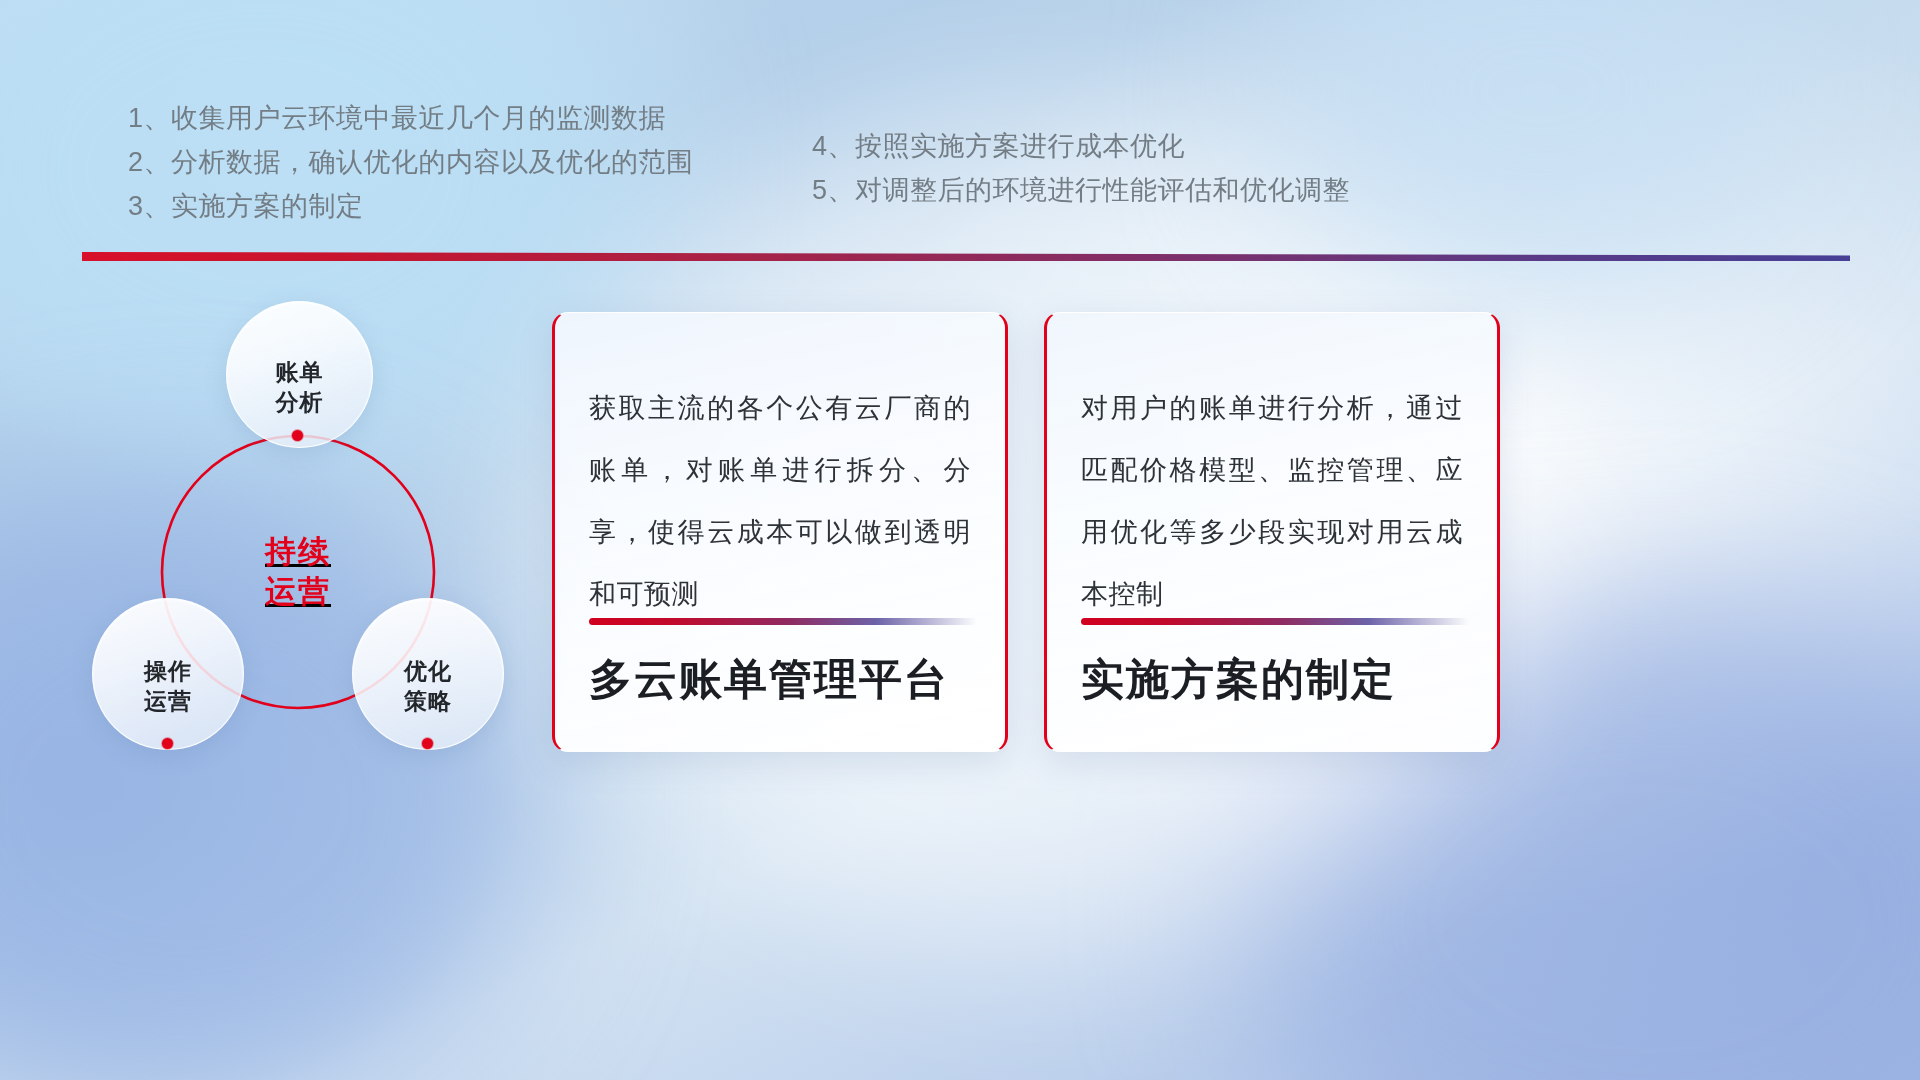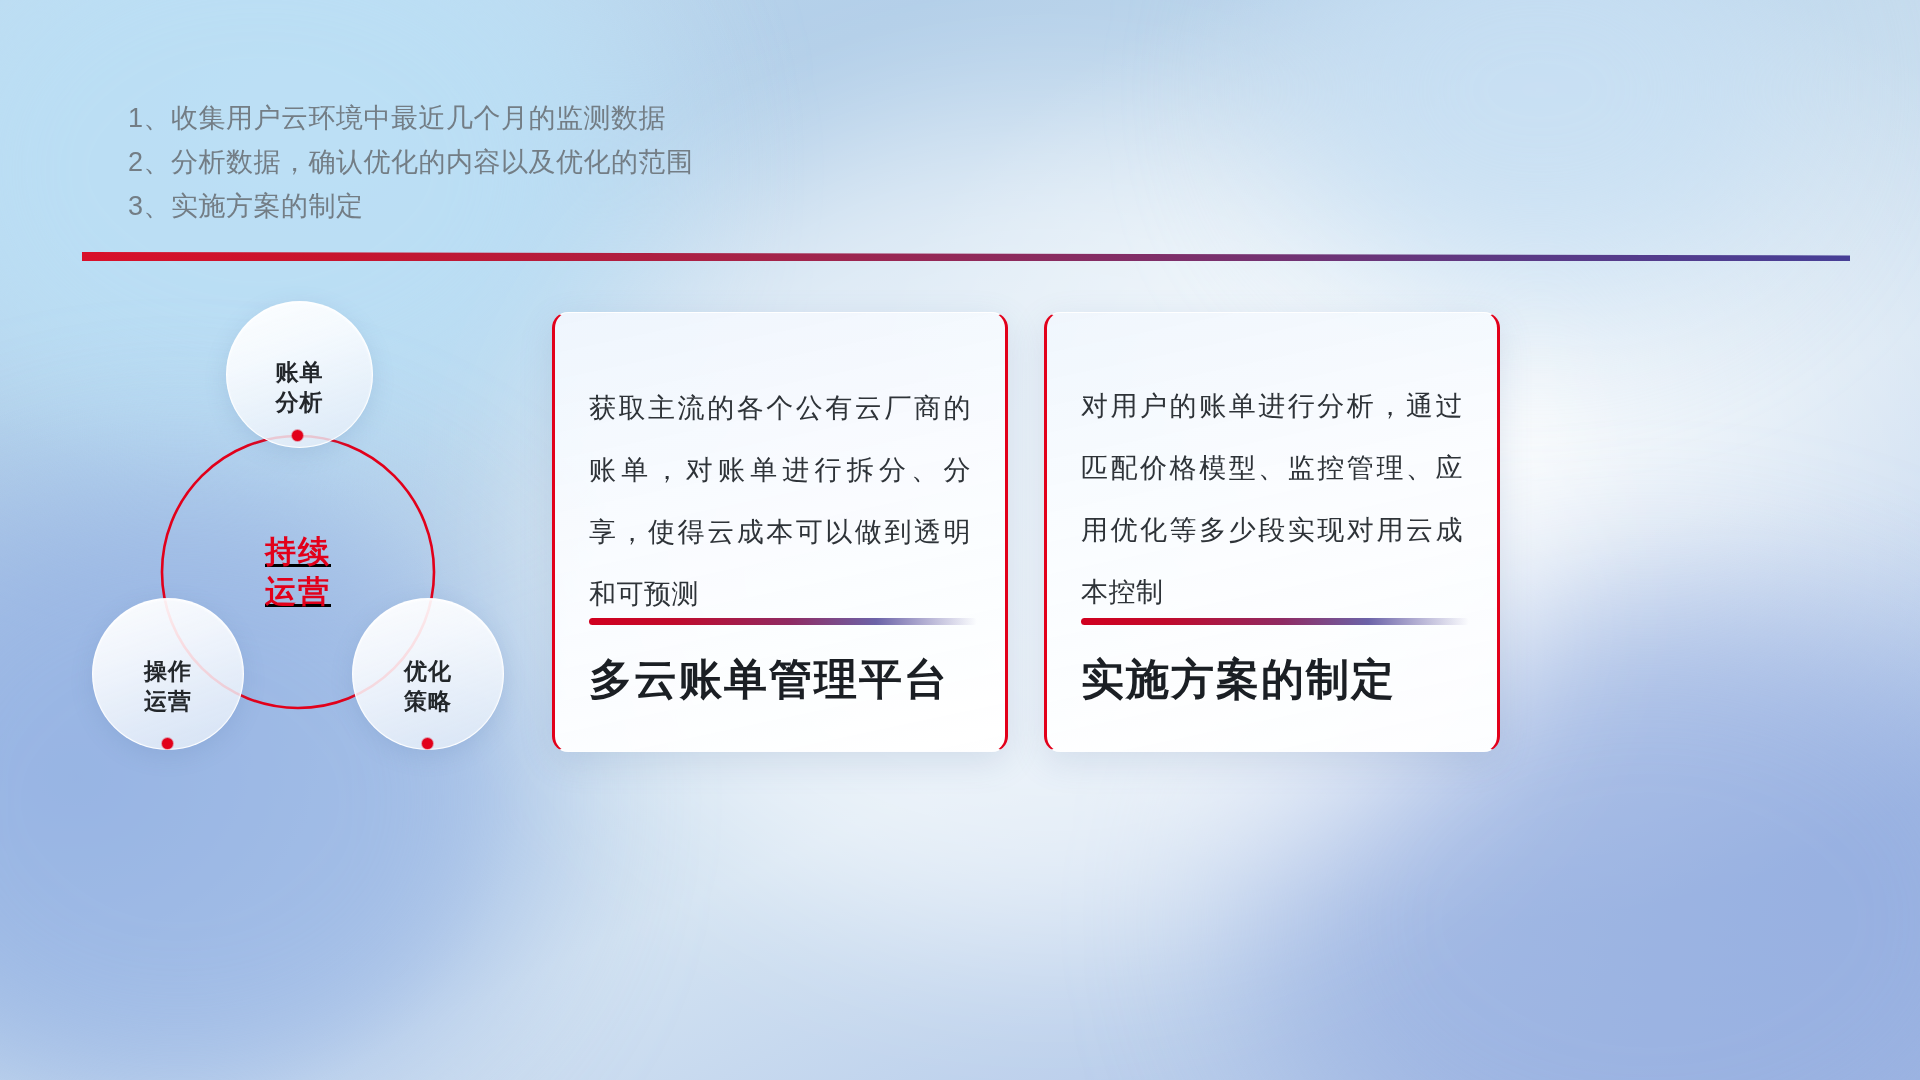--- a/index.html
+++ b/index.html
@@ -81,21 +81,21 @@
     border-radius:16px;
     background:linear-gradient(168deg, rgba(240,246,253,0.96) 0%, rgba(250,252,255,0.93) 40%, rgba(255,255,255,0.97) 100%);
     border-left:3px solid #e2001a;
     border-right:3px solid #e2001a;
     border-top:1px solid rgba(255,255,255,0.9);
     border-bottom:1px solid rgba(255,255,255,0.9);
     box-shadow:0 10px 34px rgba(80,110,160,0.16);
     padding:64px 34px 0 34px;
   }
   .card-1 { left:552px; }
-  .card-2 { left:1044px;font-family:Liberation Mono, monospace; }
+  .card-2 { left:1044px; }
   .card-body {
     font-size:27px; line-height:62px; color:#2e3338; letter-spacing:0.5px;
     text-align:justify; text-justify:inter-ideograph;
   }
   .card-rule {
     position:absolute; left:34px; bottom:126px; width:388px; height:7px;
     border-radius:4px;
     background:linear-gradient(90deg,#d1001f 0%, #c10a2c 22%, #8f2b63 52%, #6c63a8 74%, rgba(255,255,255,0) 100%);
   }
   .card-title {
@@ -113,20 +113,24 @@
 <div class="bg-blob blob-e"></div>
 
 <div class="top-lists">
 
   <div class="list-col col-left">
     <div class="bullet-line">1、收集用户云环境中最近几个月的监测数据</div>
     <div class="bullet-line">2、分析数据，确认优化的内容以及优化的范围</div>
     <div class="bullet-line">3、实施方案的制定</div>
   </div>
 
+  <div class="list-col col-right">
+    <div class="bullet-line">4、按照实施方案进行成本优化</div>
+    <div class="bullet-line">5、对调整后的环境进行性能评估和优化调整</div>
+  </div>
 
 </div>
 
 <div class="divider-wrap">
   <div class="divider"></div>
 </div>
 
 <div class="venn">
 
   <svg width="470" height="490" style="position:absolute;left:0;top:0;overflow:visible;">

